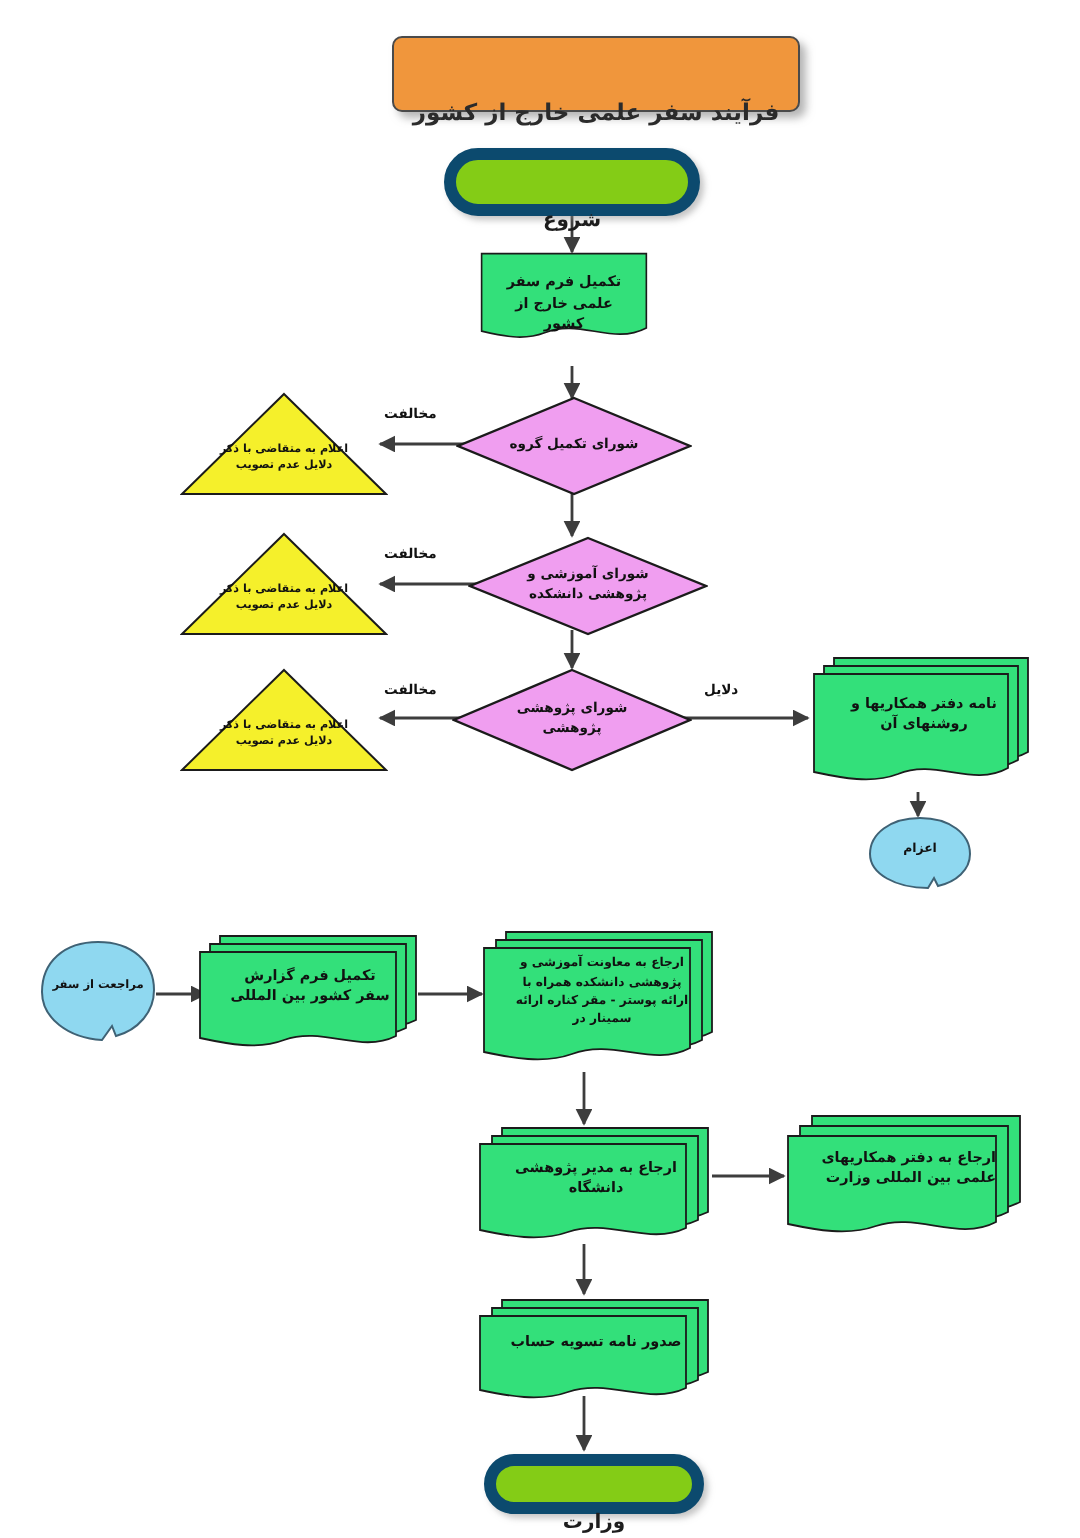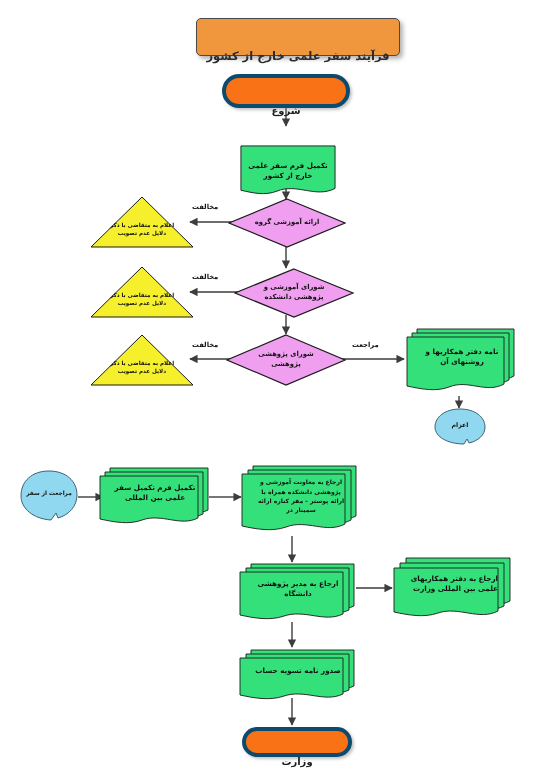--- a/index.html
+++ b/index.html
@@ -16,21 +16,21 @@
   
   .title-banner{
     left:196px;top:18px;width:204px;height:38px;
     background:#f0963c;border:1px solid #4a4a4a;border-radius:5px;
     box-shadow:3px 3px 4px rgba(120,120,120,.55);
     font-size:11.5px;font-weight:bold;color:#2b2b2b;
   }
 
   
   .terminator{
-    background:#f97316;border:4px solid #0c4a6e;border-radius:22px;
+    background:#84cc16;border:6px solid #0c4a6e;border-radius:22px;
     box-shadow:2px 2px 3px rgba(140,140,140,.5);
     font-size:10px;color:#1d1d1d;font-weight:bold;
   }
   .t-start{left:222px;top:74px;width:128px;height:34px;}
   .t-end{left:242px;top:727px;width:110px;height:30px;}
 
   
   .doc{position:absolute;}
   .doc .stack{position:absolute;inset:0;}
   .doc .lbl{
@@ -116,32 +116,32 @@
 </div>
 
 <div class="node terminator t-start">
   <span>شروع</span>
 </div>
 
 <div class="node terminator t-end">
   <span>وزارت</span>
 </div>
 
-<div class="doc" style="left:240px;top:126px;width:96px;height:58px;margin-top:19px;">
+<div class="doc" style="left:240px;top:126px;width:84px;height:58px;">
   <svg class="stack" viewBox="0 0 104 58" preserveAspectRatio="none">
     <path d="M1,1 H103 V47 C82,58 62,41 40,50 C27,55 14,52 1,49 Z" fill="#33e07a" stroke="#1b1b1b" stroke-width="1"></path>
   </svg>
   <div class="lbl">تکمیل فرم سفر علمی خارج از کشور</div>
 </div>
 
 <div class="diamond" style="left:228px;top:198px;width:118px;height:50px;">
   <svg class="stack" style="position:absolute;inset:0;width:100%;height:100%;" viewBox="0 0 118 50" preserveAspectRatio="none">
     <polygon points="59,1 117,25 59,49 1,25" fill="#f09ef0" stroke="#1b1b1b" stroke-width="1.2"></polygon>
   </svg>
-  <div class="lbl">ارائه آموزشی گروه</div>
+  <div class="lbl">شورای تکمیل گروه</div>
 </div>
 
 <div class="diamond" style="left:234px;top:268px;width:120px;height:50px;">
   <svg class="stack" style="position:absolute;inset:0;width:100%;height:100%;" viewBox="0 0 120 50" preserveAspectRatio="none">
     <polygon points="60,1 119,25 60,49 1,25" fill="#f09ef0" stroke="#1b1b1b" stroke-width="1.2"></polygon>
   </svg>
   <div class="lbl">شورای آموزشی و پژوهشی دانشکده</div>
 </div>
 
 <div class="diamond" style="left:226px;top:334px;width:120px;height:52px;">
@@ -203,21 +203,21 @@
   </svg>
   <div class="lbl" style="font-size:5.8px;line-height:1.5;flex-direction:column;">مراجعت از سفر</div>
 </div>
 
 <div class="doc" style="left:98px;top:466px;width:112px;height:62px;">
   <svg class="stack" viewBox="0 0 112 62" preserveAspectRatio="none">
     <path d="M12,2 H110 V44 C92,53 74,39 54,46 C41,51 26,48 12,45 Z" fill="#33e07a" stroke="#1b1b1b" stroke-width=".9"></path>
     <path d="M7,6 H105 V48 C87,57 69,43 49,50 C36,55 21,52 7,49 Z" fill="#33e07a" stroke="#1b1b1b" stroke-width=".9"></path>
     <path d="M2,10 H100 V52 C82,61 64,47 44,54 C31,59 16,56 2,53 Z" fill="#33e07a" stroke="#1b1b1b" stroke-width=".9"></path>
   </svg>
-  <div class="lbl" style="padding:6px 14px 14px 16px;">تکمیل فرم تکمیل سفر علمی بین المللی</div>
+  <div class="lbl" style="padding:6px 14px 14px 16px;">تکمیل فرم گزارش سفر کشور بین المللی</div>
 </div>
 
 <div class="doc" style="left:240px;top:464px;width:118px;height:72px;">
   <svg class="stack" viewBox="0 0 118 72" preserveAspectRatio="none">
     <path d="M13,2 H116 V52 C97,62 78,47 57,55 C43,60 27,57 13,54 Z" fill="#33e07a" stroke="#1b1b1b" stroke-width=".9"></path>
     <path d="M8,6 H111 V56 C92,66 73,51 52,59 C38,64 22,61 8,58 Z" fill="#33e07a" stroke="#1b1b1b" stroke-width=".9"></path>
     <path d="M2,10 H105 V60 C86,70 67,55 46,63 C32,68 16,65 2,62 Z" fill="#33e07a" stroke="#1b1b1b" stroke-width=".9"></path>
   </svg>
   <div class="lbl" style="font-size:6.1px;padding:8px 12px 16px 16px;line-height:1.55;">ارجاع به معاونت آموزشی و پژوهشی دانشکده همراه با ارائه پوستر - مقر کناره ارائه سمینار در</div>
 </div>
@@ -245,13 +245,13 @@
     <path d="M13,2 H116 V38 C97,47 78,33 57,40 C43,45 27,42 13,39 Z" fill="#33e07a" stroke="#1b1b1b" stroke-width=".9"></path>
     <path d="M8,6 H111 V42 C92,51 73,37 52,44 C38,49 22,46 8,43 Z" fill="#33e07a" stroke="#1b1b1b" stroke-width=".9"></path>
     <path d="M2,10 H105 V46 C86,55 67,41 46,48 C32,53 16,50 2,47 Z" fill="#33e07a" stroke="#1b1b1b" stroke-width=".9"></path>
   </svg>
   <div class="lbl" style="padding:4px 14px 14px 16px;">صدور نامه تسویه حساب</div>
 </div>
 
 <div class="edge-label" style="left:192px;top:203px;">مخالفت</div>
 <div class="edge-label" style="left:192px;top:273px;">مخالفت</div>
 <div class="edge-label" style="left:192px;top:341px;">مخالفت</div>
-<div class="edge-label" style="left:352px;top:341px;">مراجعت</div>
+<div class="edge-label" style="left:352px;top:341px;">دلایل</div>
 
 </body></html>

